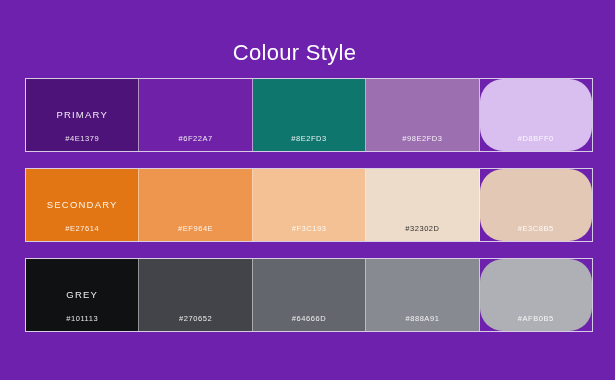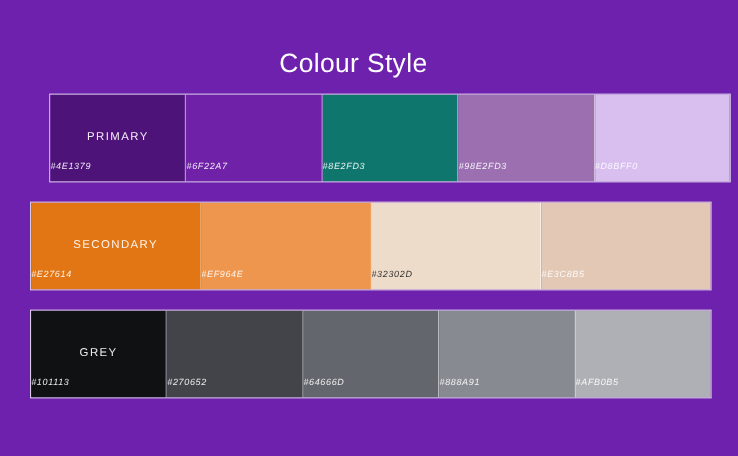--- a/index.html
+++ b/index.html
@@ -36,57 +36,57 @@
   .palette-row {
     position: absolute;
     left: 25px;
     width: 568px;
     height: 74px;
     box-sizing: border-box;
     border: 1px solid #d9cbe6;
     display: flex;
     flex-direction: row;
   }
-  #row-primary   { top: 78px; margin-left: 16px; }
+  #row-primary   { top: 78px; }
   #row-secondary { top: 168px; }
   #row-grey      { top: 258px; }
 
   .swatch {
     position: relative;
     flex: 1 1 0;
     height: 100%;
     box-sizing: border-box;
     border-right: 1px solid rgba(255,255,255,0.55);
     overflow: hidden;
   }
   .swatch:last-child {
     border-right: none;
+    border-radius: 23px;
   }
   .swatch-label {
     position: absolute;
     left: 0;
     right: 0;
     top: 30px;
     text-align: center;
     font-size: 9.5px;
     letter-spacing: 1.2px;
     color: rgba(255,255,255,0.92);
     white-space: nowrap;
   }
   .swatch-hex {
     position: absolute;
     left: 0;
     right: 0;
     bottom: 8px;
-    text-align: left;
+    text-align: center;
     font-size: 7.5px;
     letter-spacing: 0.55px;
     color: rgba(255,255,255,0.90);
     white-space: nowrap;
-    font-style: italic;
   }
   .swatch-hex.dark {
     color: #32302D;
   }
 </style>
 </head>
 <body style="background: rgb(109, 33, 173);">
 
 <div id="page" style="background: rgb(109, 33, 173);">
 
@@ -112,20 +112,23 @@
   </div>
 
   <div class="palette-row" id="row-secondary" style="border-color: rgb(217, 203, 230);">
     <div class="swatch" style="background: rgb(226, 118, 20);">
       <div class="swatch-label">SECONDARY</div>
       <div class="swatch-hex">#E27614</div>
     </div>
     <div class="swatch" style="background: rgb(239, 150, 78);">
       <div class="swatch-hex">#EF964E</div>
     </div>
+    <div class="swatch" style="background: rgb(243, 193, 147);">
+      <div class="swatch-hex">#F3C193</div>
+    </div>
     <div class="swatch" style="background: rgb(238, 220, 203);">
       <div class="swatch-hex dark">#32302D</div>
     </div>
     <div class="swatch" style="background: rgb(227, 200, 181);">
       <div class="swatch-hex">#E3C8B5</div>
     </div>
   </div>
 
   <div class="palette-row" id="row-grey" style="border-color: rgb(217, 203, 230);">
     <div class="swatch" style="background: rgb(16, 17, 19);">

